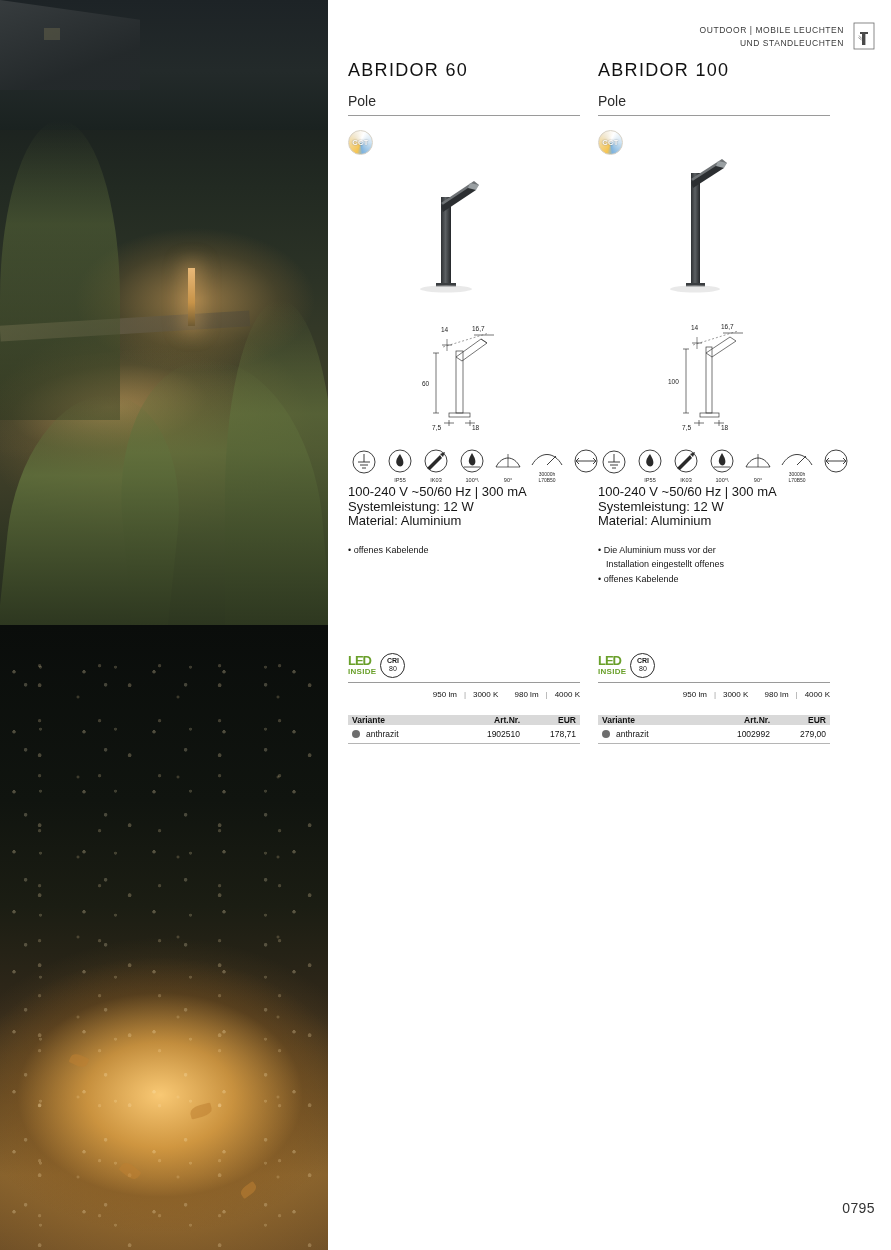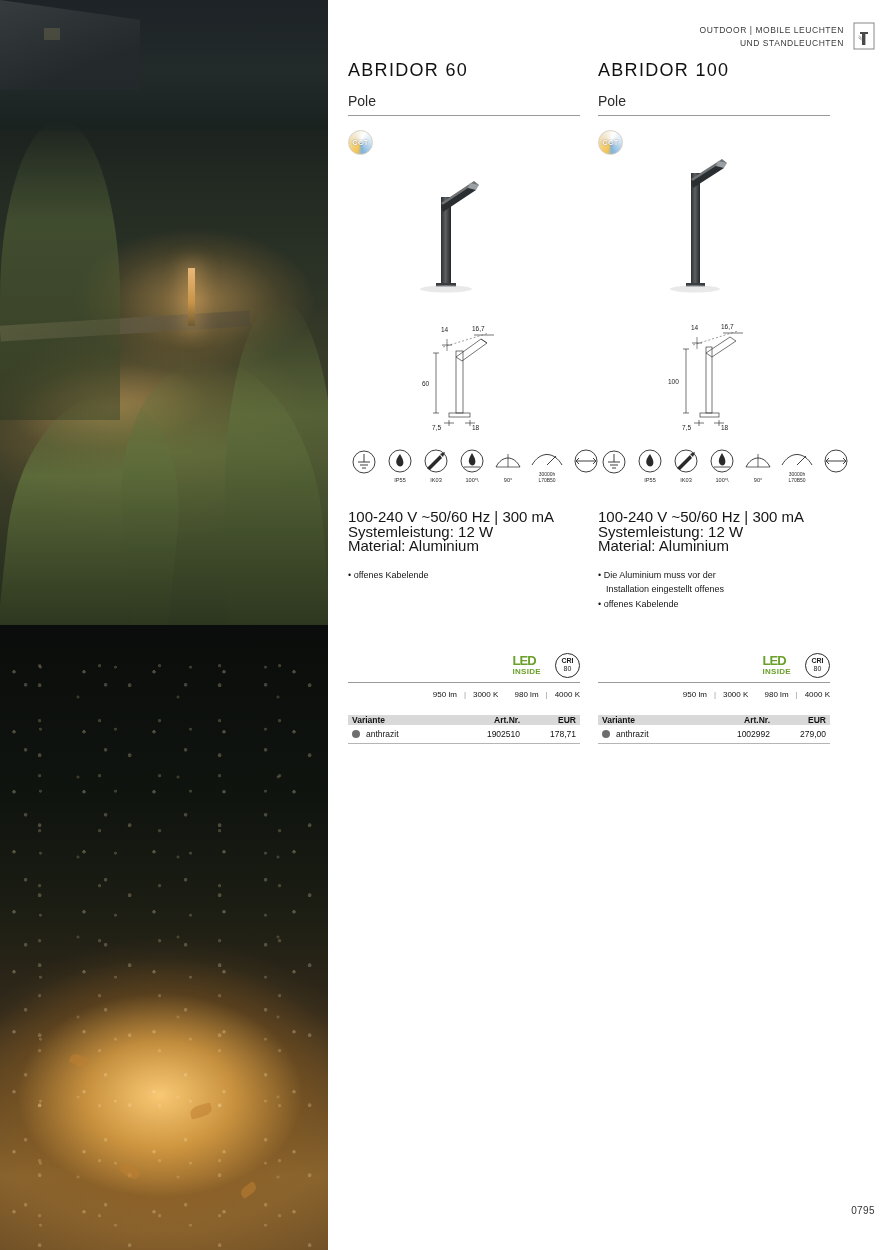--- a/index.html
+++ b/index.html
@@ -173,36 +173,36 @@
     gap: 4px;
     align-items: flex-end;
   }
   .pic-ico { width: 32px; height: 34px; position: relative; }
   .pic-ico .cap {
     position: absolute; left: 0; bottom: 0; width: 100%;
     text-align: center; font-size: 5.6px; color: #2a2a2a; line-height: 6px;
   }
 
   .spec {
-    margin-top: 27px;
-    font-size: 15px;
+    margin-top: 2px;
+    font-size: 13px;
     line-height: 14.5px;
     color: #161616;
   }
   .bullets {
     margin-top: 14px;
     font-size: 9px;
     line-height: 14.5px;
     color: #161616;
   }
   .bullets div { padding-left: 8px; text-indent: -8px; }
   .bullets .cont { text-indent: 0; padding-left: 8px; }
 
   .led-block { position: absolute; top: 590px; width: 232px; }
-  .led-row { display: flex; align-items: center; gap: 14px; height: 30px; justify-content: flex-end; }
+  .led-row { display: flex; align-items: center; gap: 4px; height: 30px; }
   .led-logo { font-size: 0; line-height: 0; }
   .led-logo .l1 {
     font-family: "Liberation Sans", sans-serif;
     font-size: 13px; font-weight: bold; color: #6aa02b; letter-spacing: -1px;
     display: block; line-height: 13px;
   }
   .led-logo .l2 {
     font-size: 8px; font-weight: bold; color: #6aa02b; letter-spacing: .3px;
     display: block; line-height: 9px;
   }
@@ -233,21 +233,21 @@
   .table td { padding: 4px; color: #111; }
   .table tbody tr { border-bottom: 1px solid #b5b5b5; }
   .swatch {
     display: inline-block; width: 8px; height: 8px; border-radius: 50%;
     background: #6e6e6e; margin-right: 6px; vertical-align: -1px;
   }
 
   .page-num {
     position: absolute;
     right: 16px; bottom: 34px;
-    font-size: 10px; color: #333; letter-spacing: .4px;
+    font-size: 14px; color: #333; letter-spacing: .4px;
   }
 </style>
 </head>
 <body>
 
 <div class="photo-col">
 
   <div class="photo photo-top">
     <div class="ph-top-bg"></div>
     <div class="ph-top-sky"></div>

